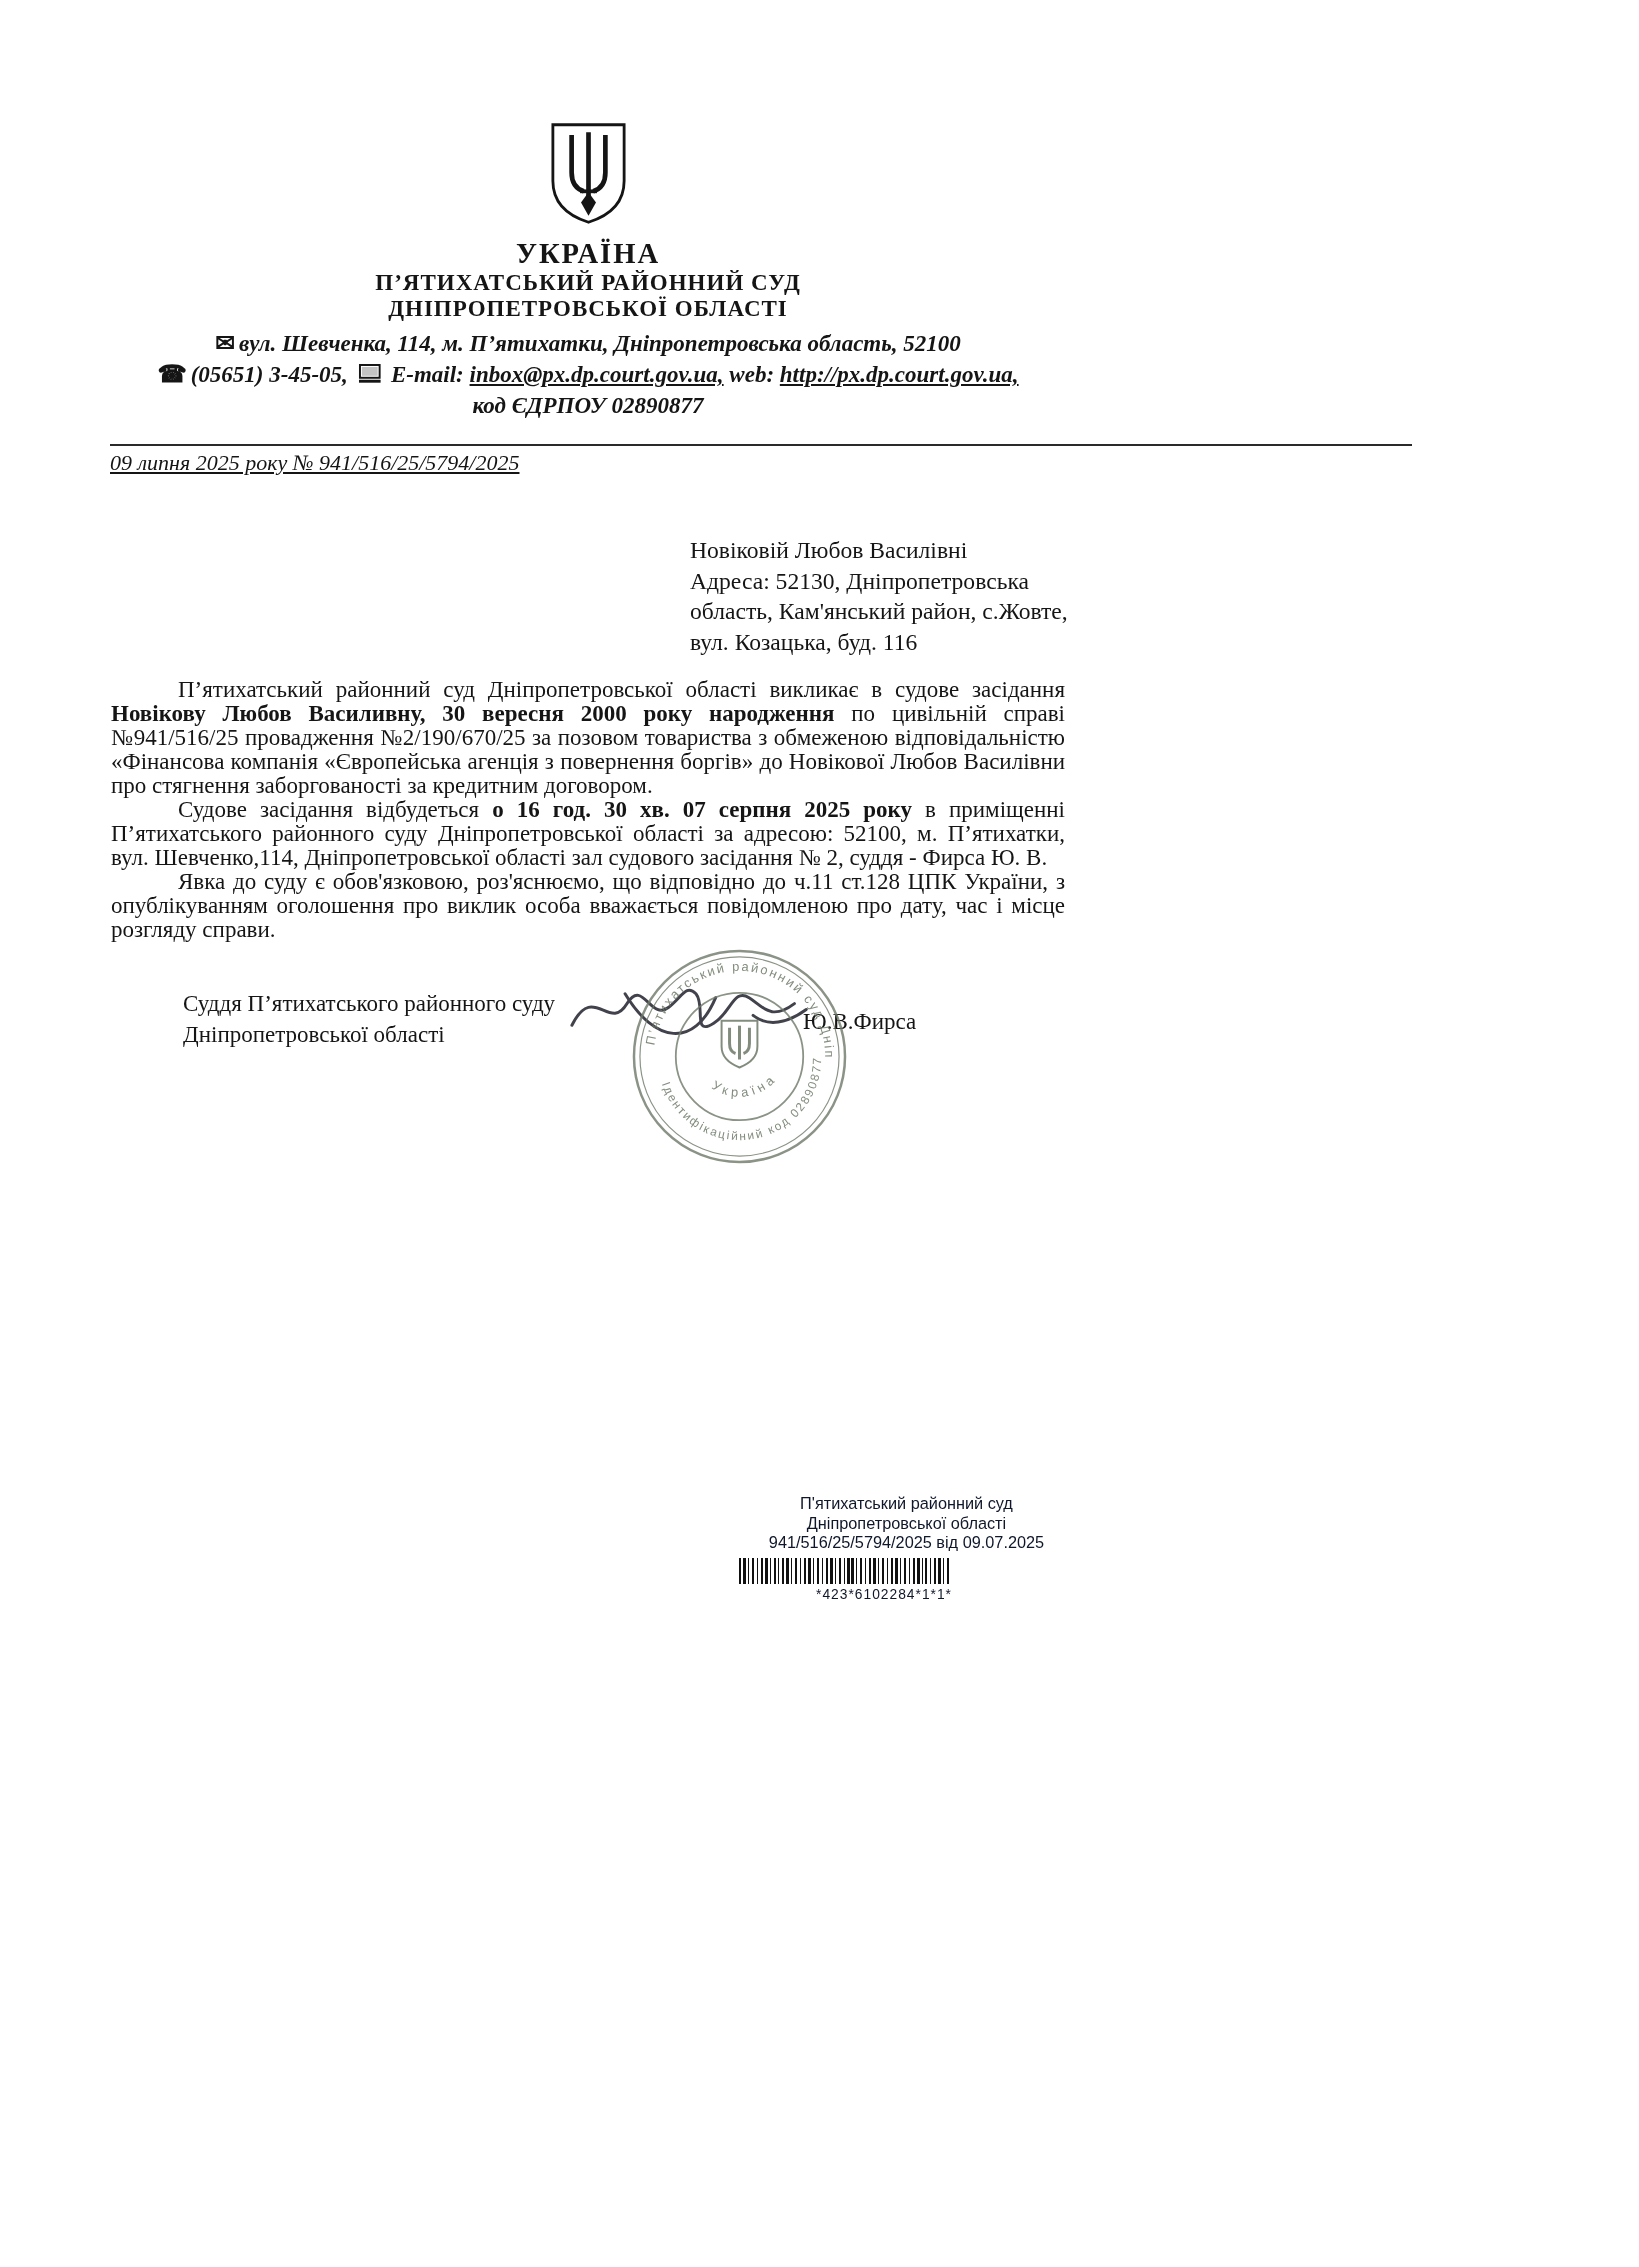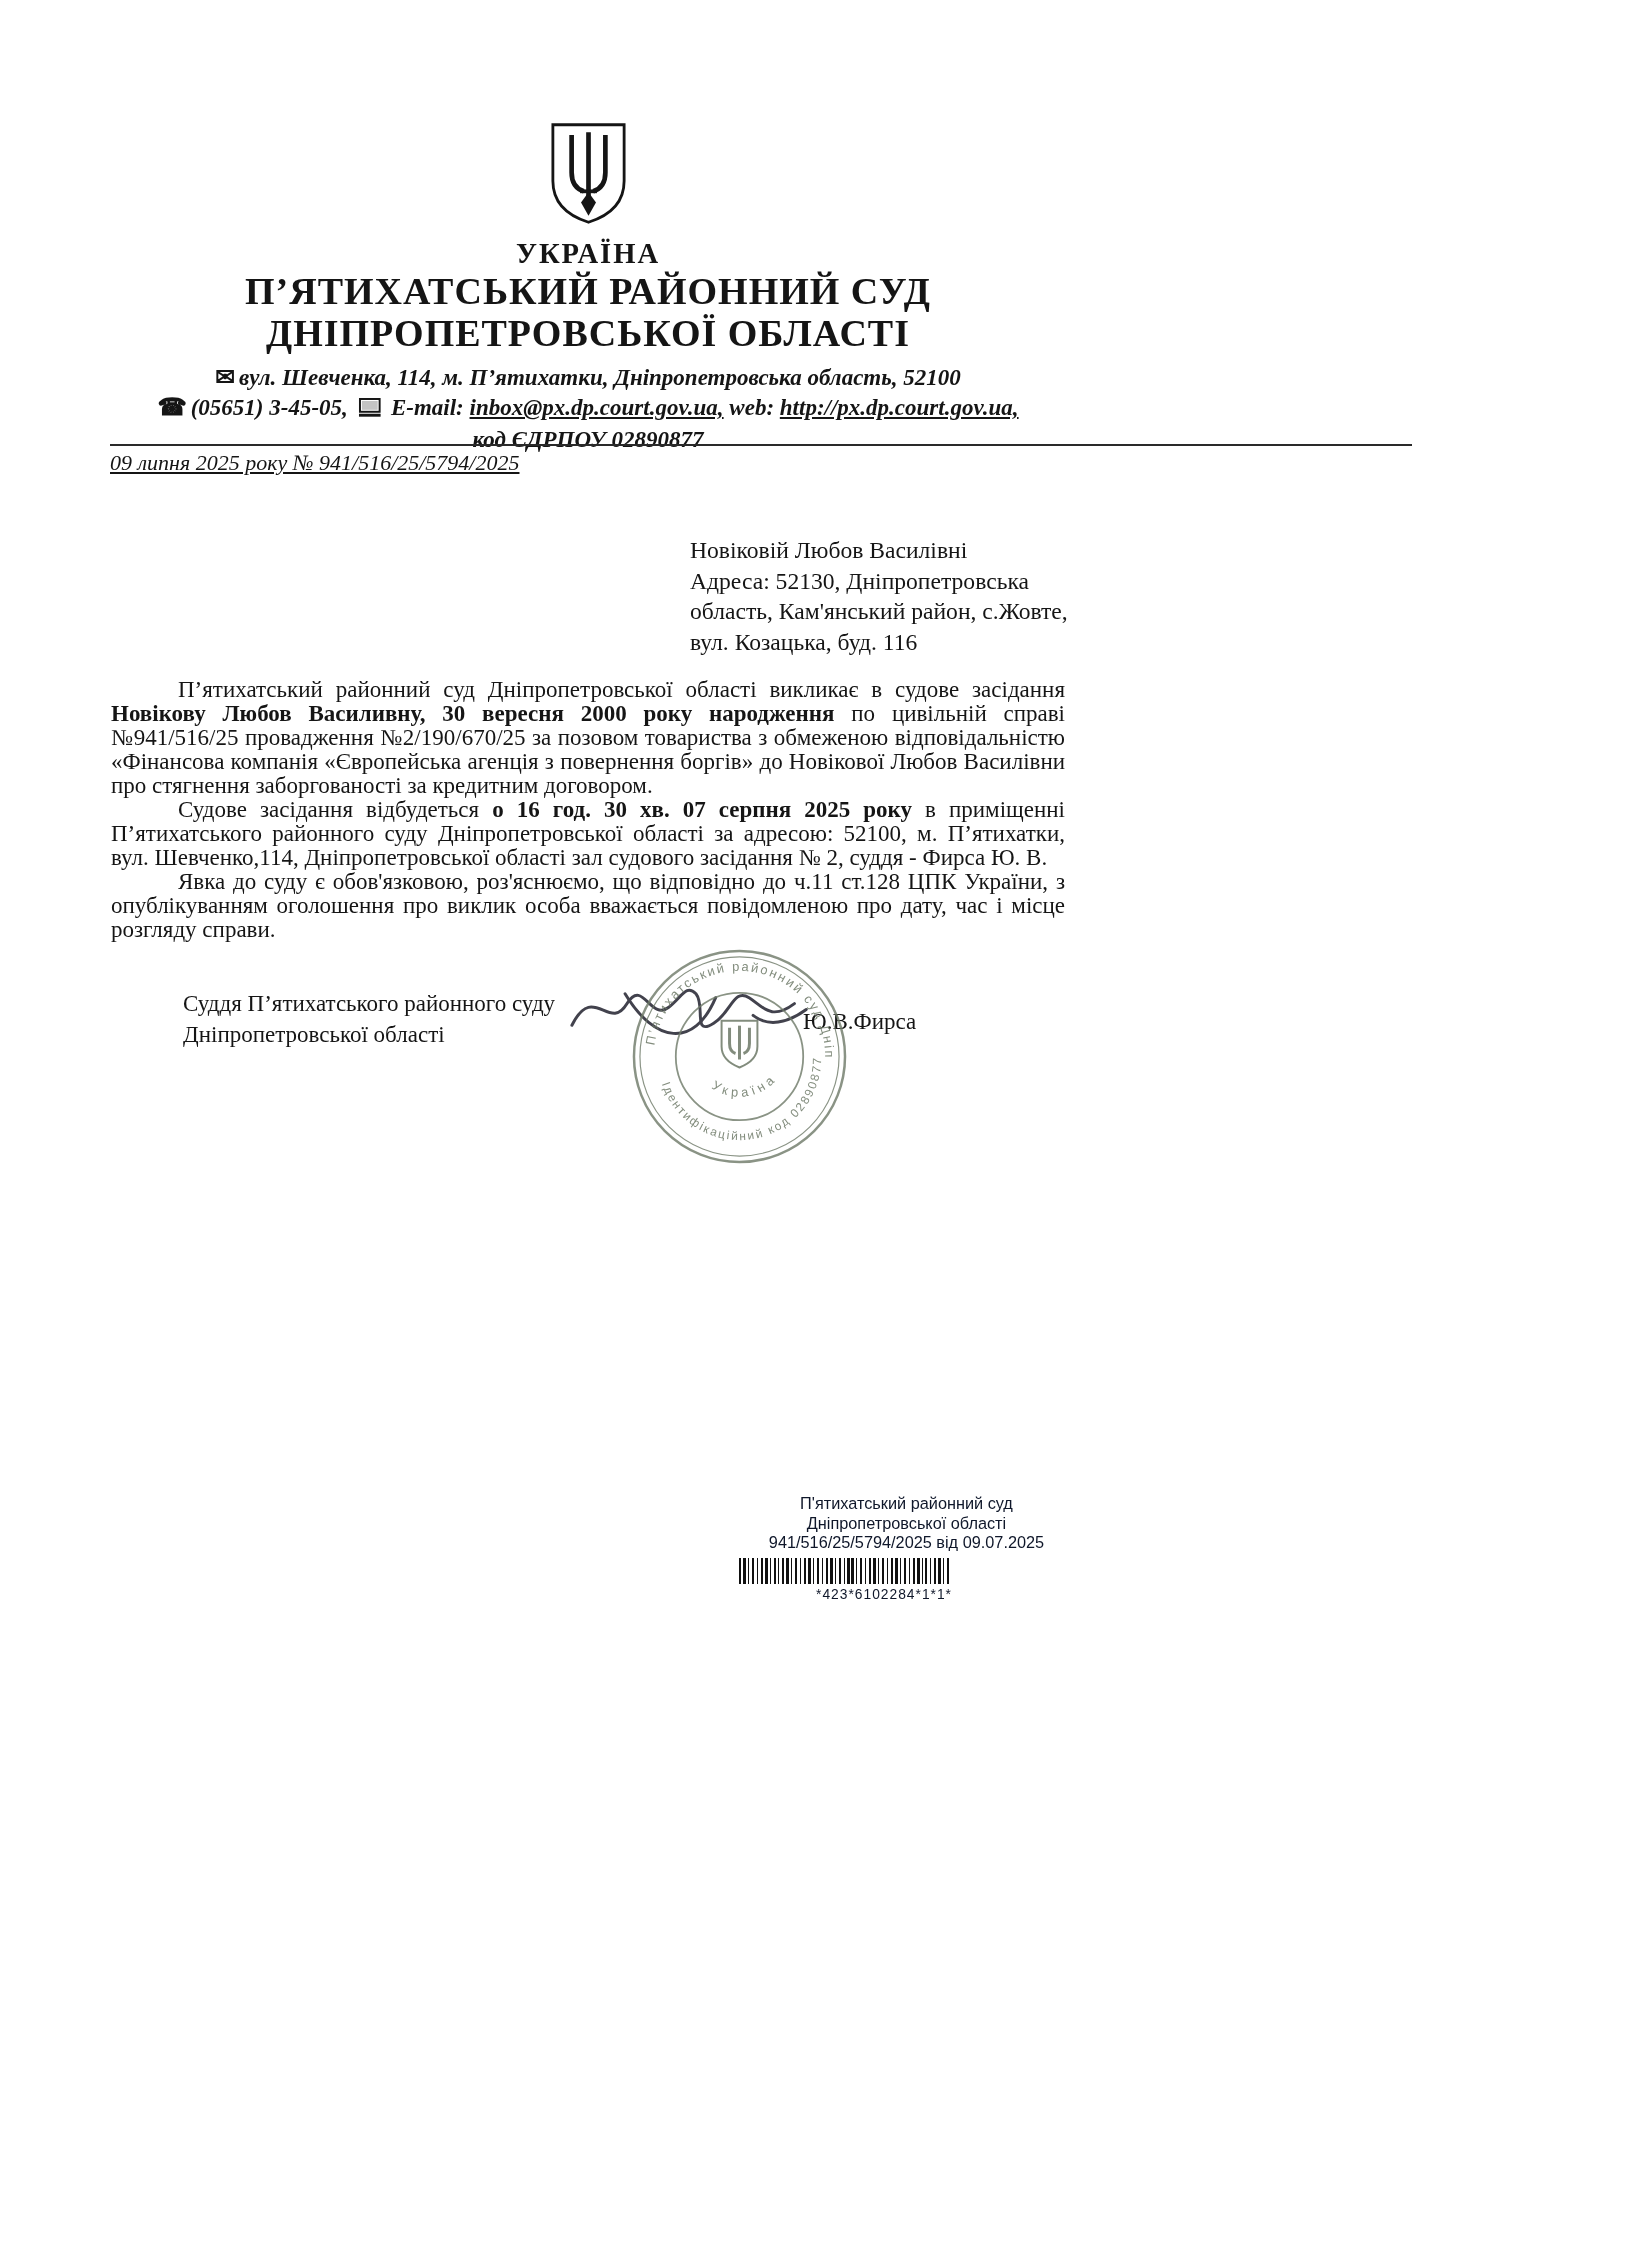--- a/index.html
+++ b/index.html
@@ -15,21 +15,21 @@
   }
   
   .letterhead {
     position: absolute;
     left: 116px; top: 95px;
     width: 944px;
     text-align: center;
   }
   .emblem { display:inline-block; width:85px; height:105px; }
   .country { margin-top: 7.9px; font-size: 28.6px; font-weight: bold; letter-spacing: 2px; }
-  .court   { font-size: 38px; font-weight: bold; letter-spacing: 1px; line-height: 1.12; }
+  .court   { font-size: 23px; font-weight: bold; letter-spacing: 1px; line-height: 1.12; }
   .addr-line, .contact-line, .edrpou {
     font-size: 23px; font-weight: bold; font-style: italic; line-height: 1.28;
   }
   .addr-line { margin-top: 6.9px; }
   .glyph-icon { font-style: normal; font-size: 23.6px; margin-right: 3.9px; }
   .link { text-decoration: underline; }
   .mini-pc { display:inline-block; vertical-align: -2px; margin: 0 3.9px 0 9.9px; }
   
   .rule {
     position:absolute; left:110px; top:418px; width:1426px;

